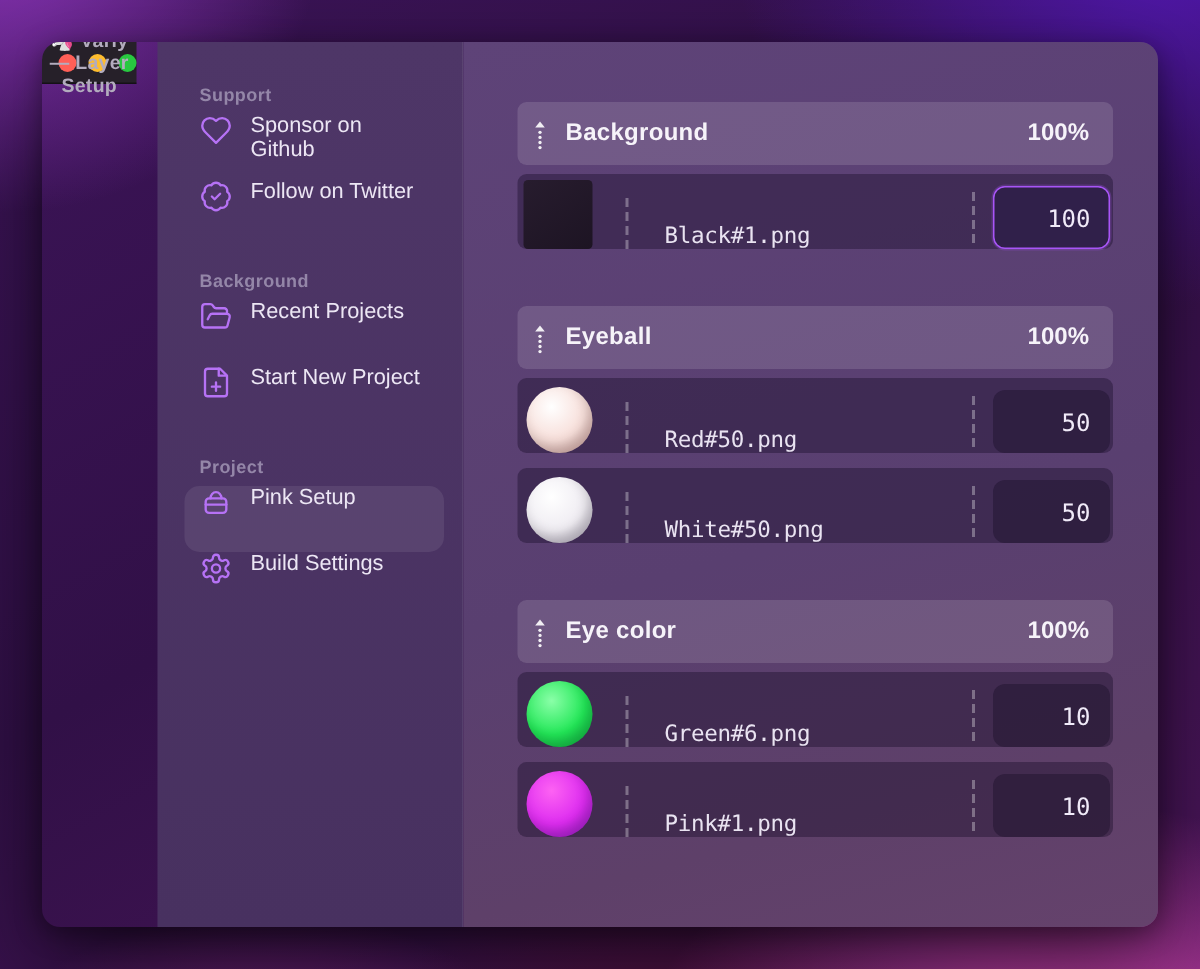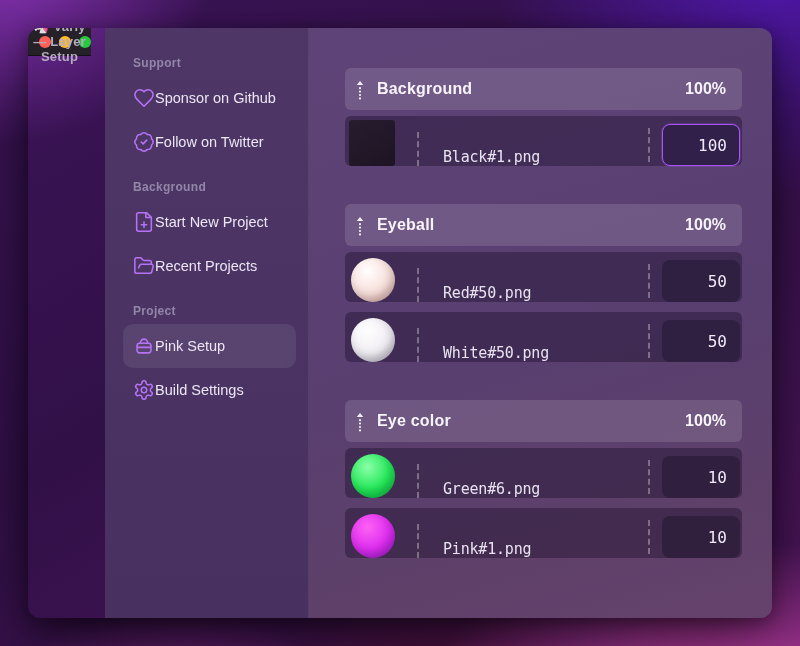--- a/index.html
+++ b/index.html
@@ -39,21 +39,21 @@
     background:linear-gradient(180deg,#4e3667 0%,#483160 100%);
     border-right:1px solid rgba(255,255,255,0.07);
     padding:28px 12px 0 18px;
   }
   .side-label {
     font-size:12px; font-weight:bold; color:#9486a8; letter-spacing:0.3px;
     padding-left:10px; margin:16px 0 6px;
   }
   .side-label:first-child { margin-top:0; }
   .side-item {
-    display:flex; align-items:center; gap:0; height:44px;
+    display:flex; gap:12px; height:44px;
     padding:0 10px; border-radius:10px; color:#ece6f4; font-size:14.5px;
     cursor:default;
   }
   .side-item.active { background:rgba(255,255,255,0.08); }
   .side-item .ic { width:22px; height:22px; flex:0 0 22px; display:flex; }
   .side-item svg { width:22px; height:22px; stroke:#b672f5; fill:none;
     stroke-width:1.7; stroke-linecap:round; stroke-linejoin:round; }
 
   
   .main {
@@ -130,35 +130,35 @@
               <path d="m9 12 2 2 4-4"></path>
             </svg>
         </span>
         <span>Follow on Twitter</span>
       </div>
 
       <div class="side-label">Background</div>
       <div class="side-item">
         <span class="ic">
           <svg viewBox="0 0 24 24">
+              <path d="m6 14 1.45-2.9A2 2 0 0 1 9.24 10H20a2 2 0 0 1 1.94 2.5l-1.55 6a2 2 0 0 1-1.94 1.5H4a2 2 0 0 1-2-2V5a2 2 0 0 1 2-2h3.93a2 2 0 0 1 1.66.9l.82 1.2a2 2 0 0 0 1.66.9H18a2 2 0 0 1 2 2v2"></path>
+            </svg>
+        </span>
+        <span>Recent Projects</span>
+      </div>
+      <div class="side-item">
+        <span class="ic">
+          <svg viewBox="0 0 24 24">
               <path d="M15 2H6a2 2 0 0 0-2 2v16a2 2 0 0 0 2 2h12a2 2 0 0 0 2-2V7Z"></path>
               <path d="M14 2v5h5"></path>
               <path d="M12 18v-6"></path>
               <path d="M9 15h6"></path>
             </svg>
         </span>
         <span>Start New Project</span>
-      </div>
-      <div class="side-item">
-        <span class="ic">
-          <svg viewBox="0 0 24 24">
-              <path d="m6 14 1.45-2.9A2 2 0 0 1 9.24 10H20a2 2 0 0 1 1.94 2.5l-1.55 6a2 2 0 0 1-1.94 1.5H4a2 2 0 0 1-2-2V5a2 2 0 0 1 2-2h3.93a2 2 0 0 1 1.66.9l.82 1.2a2 2 0 0 0 1.66.9H18a2 2 0 0 1 2 2v2"></path>
-            </svg>
-        </span>
-        <span>Recent Projects</span>
       </div>
 
       <div class="side-label">Project</div>
       <div class="side-item active">
         <span class="ic">
           <svg viewBox="0 0 24 24">
               <path d="M8 9c0-2.5 1.8-4.5 4-4.5S16 6.5 16 9"></path>
               <rect x="4.5" y="9" width="15" height="10.5" rx="2.5"></rect>
               <path d="M4.5 13.5h15"></path>
             </svg>

